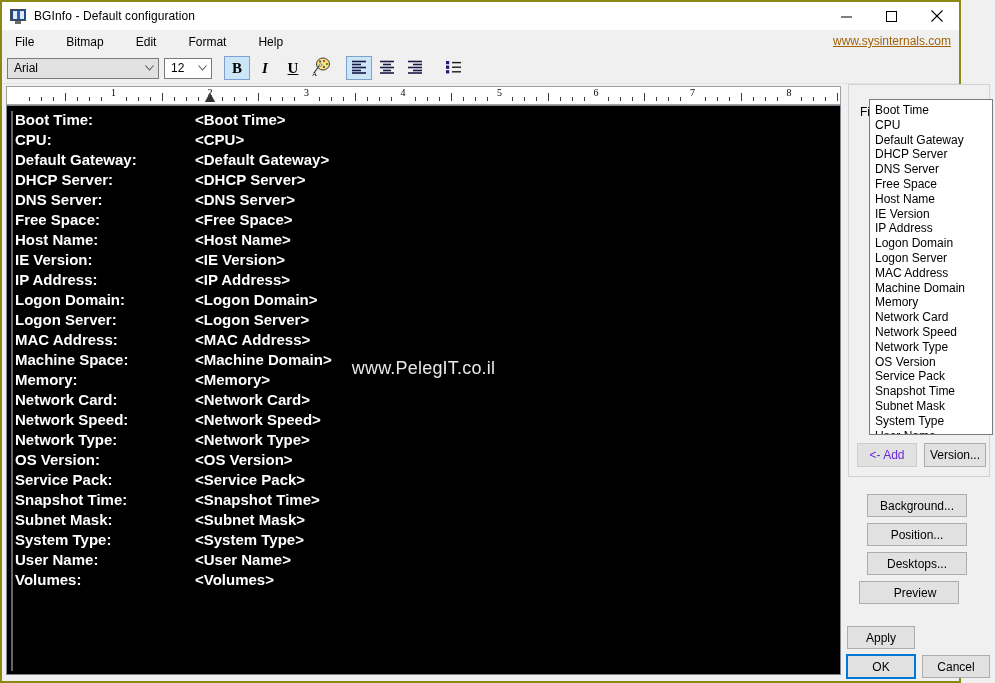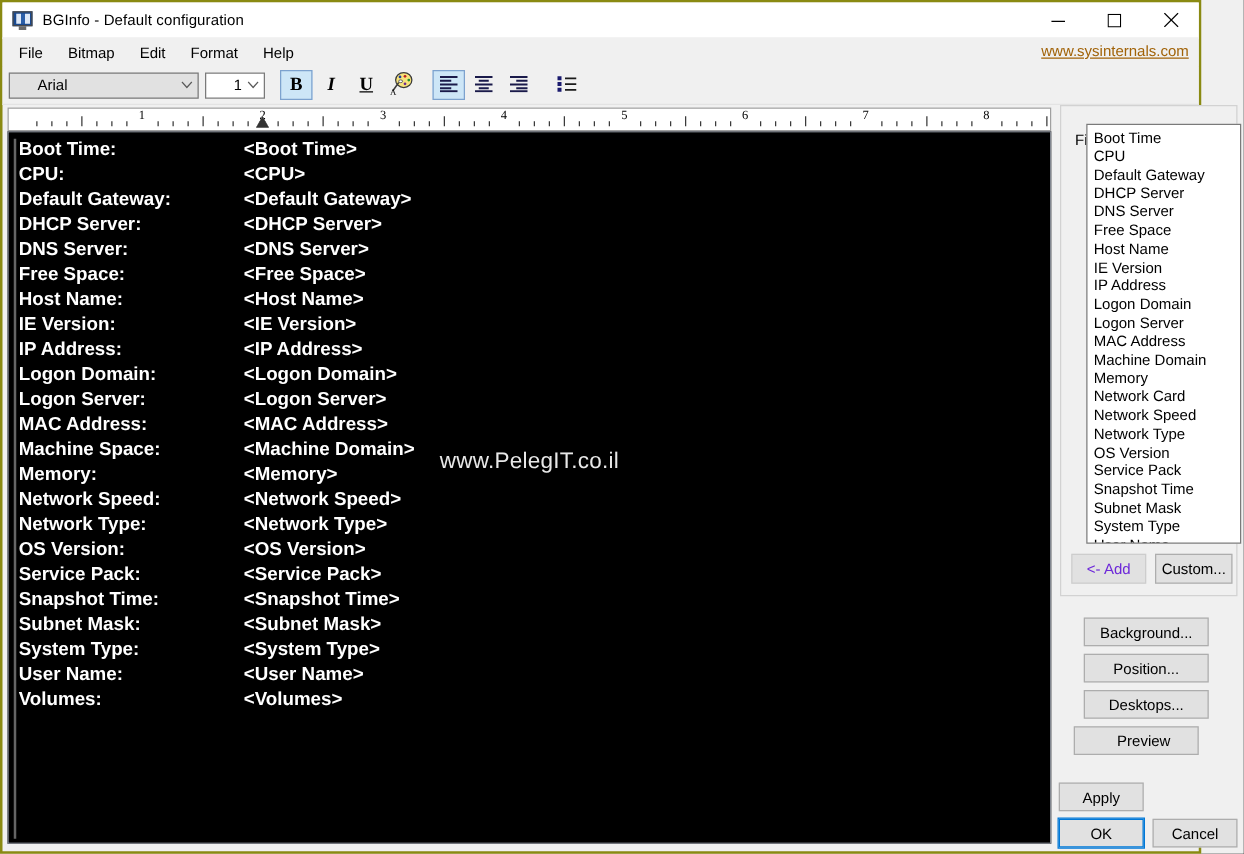--- a/index.html
+++ b/index.html
@@ -48,21 +48,21 @@
   }
   .cap-btn{
     width:45px;height:28px;display:flex;align-items:center;justify-content:center;
     background:transparent;border:none;cursor:default;
   }
   .cap-btn svg{display:block;}
   
   .menubar{
     position:absolute;left:0;top:28px;right:0;height:23px;
     background:#f0f0f0;
-    display:flex;align-items:center;
+    display:flex;align-items:center;gap:12px;
   }
   .menu-item{
     padding:3px 10px 3px 10px;font-size:12px;color:#000;cursor:default;
   }
   .menu-item:first-child{margin-left:3px;}
   .syslink{
     position:absolute;right:8px;top:4px;
     font-size:12px;color:#a16207;text-decoration:underline;cursor:pointer;
   }
   
@@ -70,21 +70,21 @@
     position:absolute;left:0;top:51px;right:0;height:30px;
     background:#f0f0f0;display:flex;align-items:center;
     border-bottom:1px solid #e3e3e3;
   }
   .combo{
     height:21px;box-sizing:border-box;
     border:1px solid #7a7a7a;
     display:flex;align-items:center;
     position:relative;font-size:12px;
   }
-  .combo .val{padding-left:6px;flex:1;white-space:nowrap;overflow:hidden;margin-left:16px;}
+  .combo .val{padding-left:6px;flex:1;white-space:nowrap;overflow:hidden;}
   .combo .arrow{
     width:18px;display:flex;align-items:center;justify-content:center;
   }
   .combo .arrow svg{display:block;}
   #font-combo{width:152px;margin-left:5px;background:#e1e1e1;}
   #size-combo{width:48px;margin-left:5px;background:#ffffff;}
   .tbtn{
     width:26px;height:24px;margin-left:2px;
     display:flex;align-items:center;justify-content:center;
     box-sizing:border-box;border:1px solid transparent;cursor:default;
@@ -420,20 +420,21 @@
         <div class="eline"><span class="lbl">DNS Server:</span><span>&lt;DNS Server&gt;</span></div>
         <div class="eline"><span class="lbl">Free Space:</span><span>&lt;Free Space&gt;</span></div>
         <div class="eline"><span class="lbl">Host Name:</span><span>&lt;Host Name&gt;</span></div>
         <div class="eline"><span class="lbl">IE Version:</span><span>&lt;IE Version&gt;</span></div>
         <div class="eline"><span class="lbl">IP Address:</span><span>&lt;IP Address&gt;</span></div>
         <div class="eline"><span class="lbl">Logon Domain:</span><span>&lt;Logon Domain&gt;</span></div>
         <div class="eline"><span class="lbl">Logon Server:</span><span>&lt;Logon Server&gt;</span></div>
         <div class="eline"><span class="lbl">MAC Address:</span><span>&lt;MAC Address&gt;</span></div>
         <div class="eline"><span class="lbl">Machine Space:</span><span>&lt;Machine Domain&gt;</span></div>
         <div class="eline"><span class="lbl">Memory:</span><span>&lt;Memory&gt;</span></div>
+        <div class="eline"><span class="lbl">Network Card:</span><span>&lt;Network Card&gt;</span></div>
         <div class="eline"><span class="lbl">Network Speed:</span><span>&lt;Network Speed&gt;</span></div>
         <div class="eline"><span class="lbl">Network Type:</span><span>&lt;Network Type&gt;</span></div>
         <div class="eline"><span class="lbl">OS Version:</span><span>&lt;OS Version&gt;</span></div>
         <div class="eline"><span class="lbl">Service Pack:</span><span>&lt;Service Pack&gt;</span></div>
         <div class="eline"><span class="lbl">Snapshot Time:</span><span>&lt;Snapshot Time&gt;</span></div>
         <div class="eline"><span class="lbl">Subnet Mask:</span><span>&lt;Subnet Mask&gt;</span></div>
         <div class="eline"><span class="lbl">System Type:</span><span>&lt;System Type&gt;</span></div>
         <div class="eline"><span class="lbl">User Name:</span><span>&lt;User Name&gt;</span></div>
         <div class="eline"><span class="lbl">Volumes:</span><span>&lt;Volumes&gt;</span></div>
       </div>
@@ -464,21 +465,21 @@
           <div class="fitem">Network Speed</div>
           <div class="fitem">Network Type</div>
           <div class="fitem">OS Version</div>
           <div class="fitem">Service Pack</div>
           <div class="fitem">Snapshot Time</div>
           <div class="fitem">Subnet Mask</div>
           <div class="fitem">System Type</div>
           <div class="fitem">User Name</div>
         </div>
       <div class="btn disabled" id="add-btn">&lt;- Add</div>
-      <div class="btn" id="custom-btn">Custom...</div>
+      <div class="btn" id="custom-btn">Version...</div>
     </div>
 
     <div class="btn" id="background-btn">Background...</div>
     <div class="btn" id="position-btn">Position...</div>
     <div class="btn" id="desktops-btn">Desktops...</div>
     <div class="btn" id="preview-btn">Preview</div>
     <div class="btn" id="apply-btn">Apply</div>
     <div class="btn default" id="ok-btn">OK</div>
     <div class="btn" id="cancel-btn">Cancel</div>
   </div>

